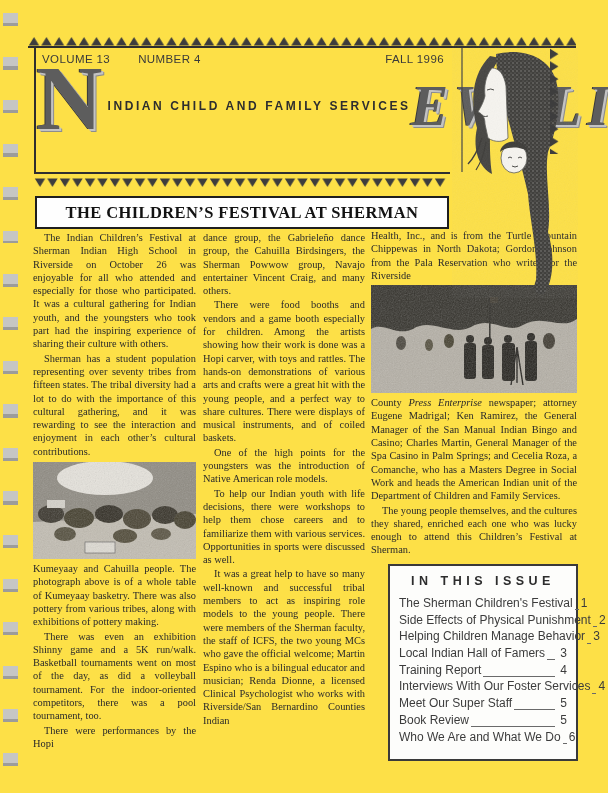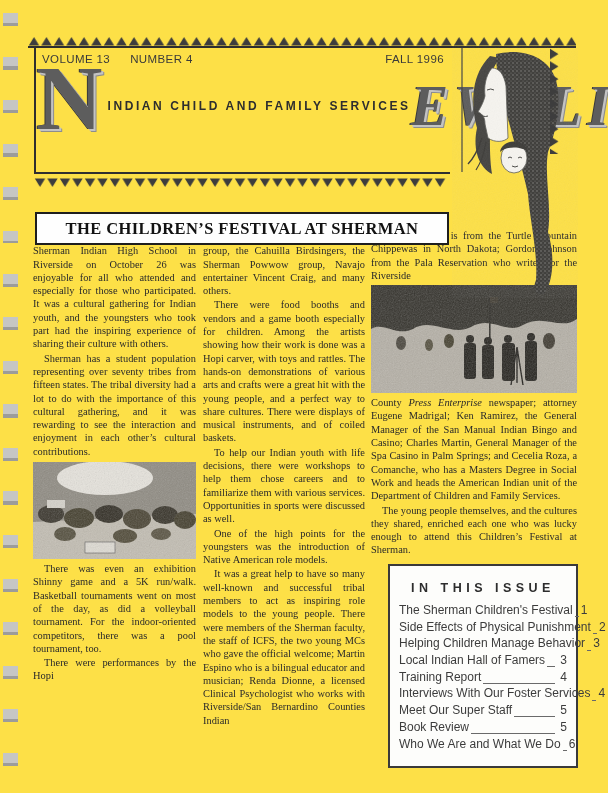--- a/index.html
+++ b/index.html
@@ -10,49 +10,49 @@
      background:repeating-linear-gradient(to bottom,transparent 0 9px,#c6c6c4 9px 19px,#9c9c9a 19px 22px,transparent 22px 43.5px);}
   
   .topborder{position:absolute;left:28px;top:33px;width:548px;height:13px;border-bottom:2px solid #2e2e2e;}
   .hdr-tri-bottom{position:absolute;left:34px;top:174px;width:413px;height:11px;}
   .right-tri{position:absolute;left:549px;top:48px;width:11px;height:106px;z-index:5;}
   
   .header-box{position:absolute;left:34px;top:48px;width:414px;height:124px;
      border-left:2px solid #2f2f2f;border-bottom:2px solid #2f2f2f;background:transparent;}
   .volume-row{position:absolute;left:42px;top:53px;width:404px;display:flex;
      font-family:"Liberation Sans",sans-serif;font-size:11.5px;color:#3a3a3a;letter-spacing:.4px;}
-  .volume-row .num{margin-left:20px;}
+  .volume-row .num{margin-left:28px;}
   .volume-row .date{margin-left:auto;padding-right:2px;text-align:center;}
   .masthead{position:absolute;left:36px;top:64px;display:flex;align-items:flex-end;white-space:nowrap;}
   .m3d{font-family:"Liberation Serif",serif;font-weight:bold;color:#5d5d5d;
        text-shadow:2px 2px 0 #c3c3c3,3px 3px 0 #8d8d8d, -1px 0 0 #3a3a3a;}
   .m-big{font-size:92px;line-height:.76;}
   .m-mid-block{display:flex;align-items:center;margin:0 1px 5px 5px;}
   .m-org{font-family:"Liberation Sans",sans-serif;font-weight:bold;font-size:12px;letter-spacing:2.6px;
          color:#2e2e2e;margin-bottom:3px;}
   .m-mid{font-size:56px;line-height:.78;letter-spacing:6px;font-style:italic;}
   .tagline{position:absolute;left:40px;top:150px;width:408px;text-align:center;
      font-family:"Liberation Sans",sans-serif;font-style:italic;font-size:14px;color:#333;}
   .illus{position:absolute;left:452px;top:46px;width:126px;height:252px;z-index:4;}
   
-  .title-box{position:absolute;left:35px;top:212px;width:410px;height:29px;border:2.5px solid #1e1e1e;
+  .title-box{position:absolute;left:35px;top:196px;width:410px;height:29px;border:2.5px solid #1e1e1e;
      display:flex;align-items:center;justify-content:center;background:#fefefe;z-index:6;}
   .title-text{font-weight:bold;font-size:16.5px;letter-spacing:.4px;color:#121212;}
   
   .col{position:absolute;top:231px;font-size:10.4px;line-height:13.3px;text-align:justify;color:#2a2a2a;}
   .col p{margin:0 0 1px 0;text-indent:11px;}
   .col p.cont{text-indent:0;}
   #col1{left:33px;width:163px;}
   #col2{left:203px;width:162px;}
   #col3{left:371px;width:206px;top:229px;}
   figure{margin:0;}
   .photo1{width:163px;height:97px;margin:4px 0 3px 0;}
   .photo2{width:206px;height:108px;margin:3px 0 3px 0;}
   
-  .toc-box{margin:7px 0 0 17px;width:168px;border:2.5px solid #3a3a3a;padding:14px 9px 12px 9px;
+  .toc-box{margin:7px 0 0 17px;width:168px;border:2.5px solid #3a3a3a;padding:7px 9px 12px 9px;
      font-family:"Liberation Sans",sans-serif;background:#fdfdfb;}
   .toc-title{text-align:center;font-weight:bold;font-size:12.5px;letter-spacing:4.5px;color:#2d2d2d;margin:2px 0 9px 0;}
   .toc-item{display:flex;align-items:flex-end;font-size:12px;color:#3c3c3c;margin-bottom:3.4px;}
   .toc-label{white-space:nowrap;}
   .toc-leader{flex:1;border-bottom:1px solid #6a6a6a;margin:0 2px;height:8px;min-width:4px;}
   .toc-page{width:10px;text-align:right;}
 </style>
 </head>
 <body>
 
@@ -168,29 +168,30 @@
         <ellipse cx="132" cy="53" rx="13" ry="9" fill="#38342a"></ellipse>
         <ellipse cx="152" cy="58" rx="11" ry="9" fill="#45402f"></ellipse>
         <ellipse cx="32" cy="72" rx="11" ry="7" fill="#55503f"></ellipse>
         <ellipse cx="92" cy="74" rx="12" ry="7" fill="#514b39"></ellipse>
         <ellipse cx="128" cy="72" rx="10" ry="6" fill="#5a5443"></ellipse>
         <rect x="52" y="80" width="30" height="11" fill="#dedbd3" stroke="#555" stroke-width="0.6"></rect>
         <rect x="14" y="38" width="18" height="8" fill="#d5d2ca"></rect>
         <rect width="163" height="97" filter="url(#g1)" opacity="0.28"></rect>
       </svg>
     </figure>
+    <p class="cont">Kumeyaay and Cahuilla people. The photograph above is of a whole table of Kumeyaay basketry.  There was also pottery from various tribes, along with exhibitions of pottery making.</p>
     <p>There was even an exhibition Shinny game and a 5K run/walk. Basketball tournaments went on most of the day, as did a volleyball tournament. For the indoor-oriented competitors, there was a pool tournament, too.</p>
     <p>There were performances by the Hopi</p>
   </div>
 
   <div class="col" id="col2">
     <p class="cont">dance group, the Gabrieleño dance group, the Cahuilla Birdsingers, the Sherman Powwow group, Navajo entertainer Vincent Craig, and many others.</p>
     <p>There were food booths and vendors and a game booth especially for children. Among the artists showing how their work is done was a Hopi carver, with toys and rattles. The hands-on demonstrations of various arts and crafts were a great hit with the young people, and a perfect way to share cultures. There were displays of musical instruments, and of coiled baskets.</p>
+    <p>One of the high points for the youngsters was the introduction of Native American role models.</p>
     <p>To help our Indian youth with life decisions, there were workshops to help them chose careers and to familiarize them with various services. Opportunities in sports were discussed as well.</p>
-    <p>One of the high points for the youngsters was the introduction of Native American role models.</p>
     <p>It was a great help to have so many well-known and successful tribal members to act as inspiring role models to the young people. There were members of the Sherman faculty, the staff of ICFS, the two young MCs who gave the official welcome; Martin Espino who is a bilingual educator and musician; Renda Dionne, a licensed Clinical Psychologist who works with Riverside/San Bernardino Counties Indian</p>
   </div>
 
   <div class="col" id="col3">
     <p class="cont">Health, Inc., and is from the Turtle Mountain Chippewas in North Dakota; Gordon Johnson from the Pala Reservation who writes for the Riverside</p>
     <figure class="photo2">
       <svg width="206" height="108" viewBox="0 0 206 108">
         <defs>
             <filter id="g2">
               <feTurbulence type="fractalNoise" baseFrequency="0.85" numOctaves="2" stitchTiles="stitch"></feTurbulence>

